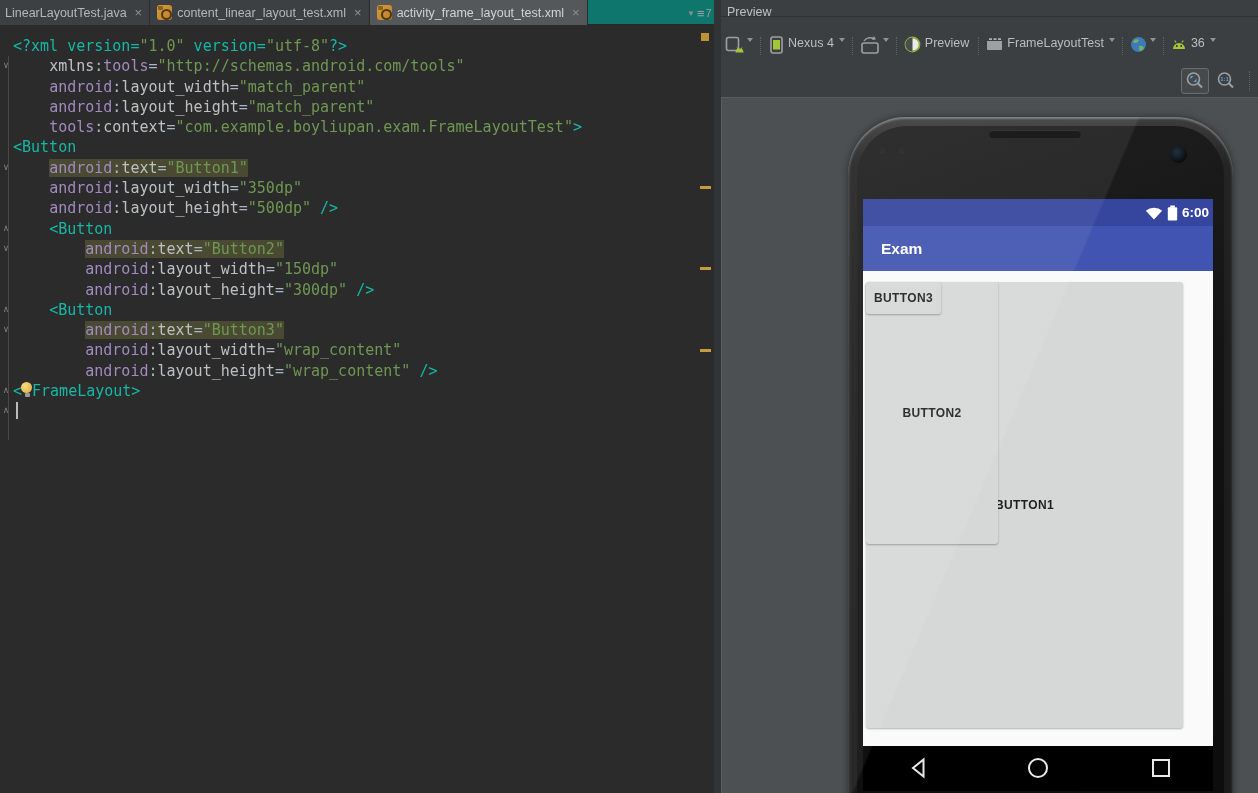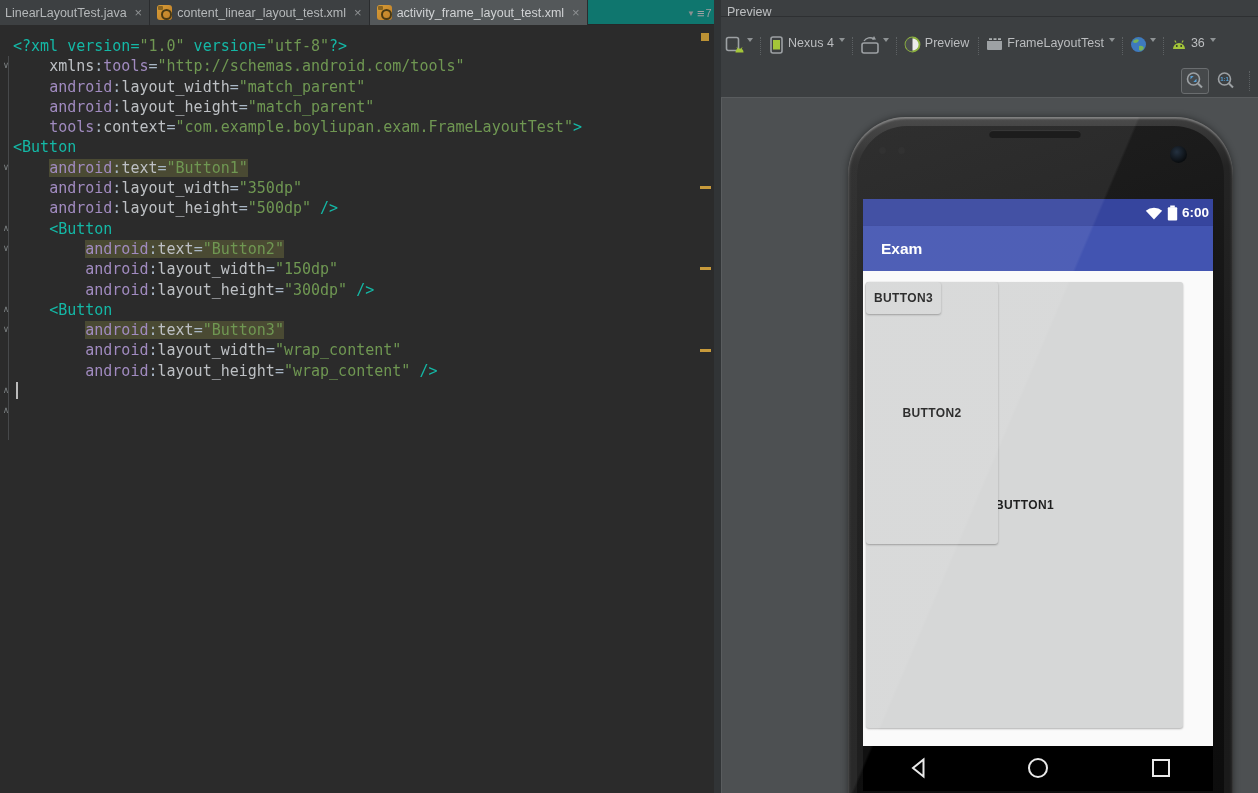--- a/index.html
+++ b/index.html
@@ -157,20 +157,21 @@
         <div class="code-line"><span class="c-txt">    </span><span class="c-ns">android</span><span class="c-txt">:</span><span class="c-attr">layout_width</span><span class="c-txt">=</span><span class="c-str">"350dp"</span></div>
         <div class="code-line"><span class="c-txt">    </span><span class="c-ns">android</span><span class="c-txt">:</span><span class="c-attr">layout_height</span><span class="c-txt">=</span><span class="c-str">"500dp"</span><span class="c-tag"> /&gt;</span></div>
         <div class="code-line"><span class="c-txt">    </span><span class="c-tag">&lt;Button</span></div>
         <div class="code-line"><span class="c-txt">        </span><span class="c-ns hl">android</span><span class="c-txt hl">:</span><span class="c-attr hl">text</span><span class="c-txt hl">=</span><span class="c-str hl">"Button2"</span></div>
         <div class="code-line"><span class="c-txt">        </span><span class="c-ns">android</span><span class="c-txt">:</span><span class="c-attr">layout_width</span><span class="c-txt">=</span><span class="c-str">"150dp"</span></div>
         <div class="code-line"><span class="c-txt">        </span><span class="c-ns">android</span><span class="c-txt">:</span><span class="c-attr">layout_height</span><span class="c-txt">=</span><span class="c-str">"300dp"</span><span class="c-tag"> /&gt;</span></div>
         <div class="code-line"><span class="c-txt">    </span><span class="c-tag">&lt;Button</span></div>
         <div class="code-line"><span class="c-txt">        </span><span class="c-ns hl">android</span><span class="c-txt hl">:</span><span class="c-attr hl">text</span><span class="c-txt hl">=</span><span class="c-str hl">"Button3"</span></div>
         <div class="code-line"><span class="c-txt">        </span><span class="c-ns">android</span><span class="c-txt">:</span><span class="c-attr">layout_width</span><span class="c-txt">=</span><span class="c-str">"wrap_content"</span></div>
         <div class="code-line"><span class="c-txt">        </span><span class="c-ns">android</span><span class="c-txt">:</span><span class="c-attr">layout_height</span><span class="c-txt">=</span><span class="c-str">"wrap_content"</span><span class="c-tag"> /&gt;</span></div>
+        <div class="code-line"><span class="c-tag">&lt;</span><span class="bulb"></span><span class="c-tag">FrameLayout&gt;</span></div>
         <div class="code-line"><span class="caret"></span></div>
       </div>
     <div id="stripes">
         <div class="stripe-mark" style="top: 161.1px;"></div>
         <div class="stripe-mark" style="top: 242.3px;"></div>
         <div class="stripe-mark" style="top: 323.5px;"></div>
       </div>
     <div id="err-square"></div>
   </div>
 

